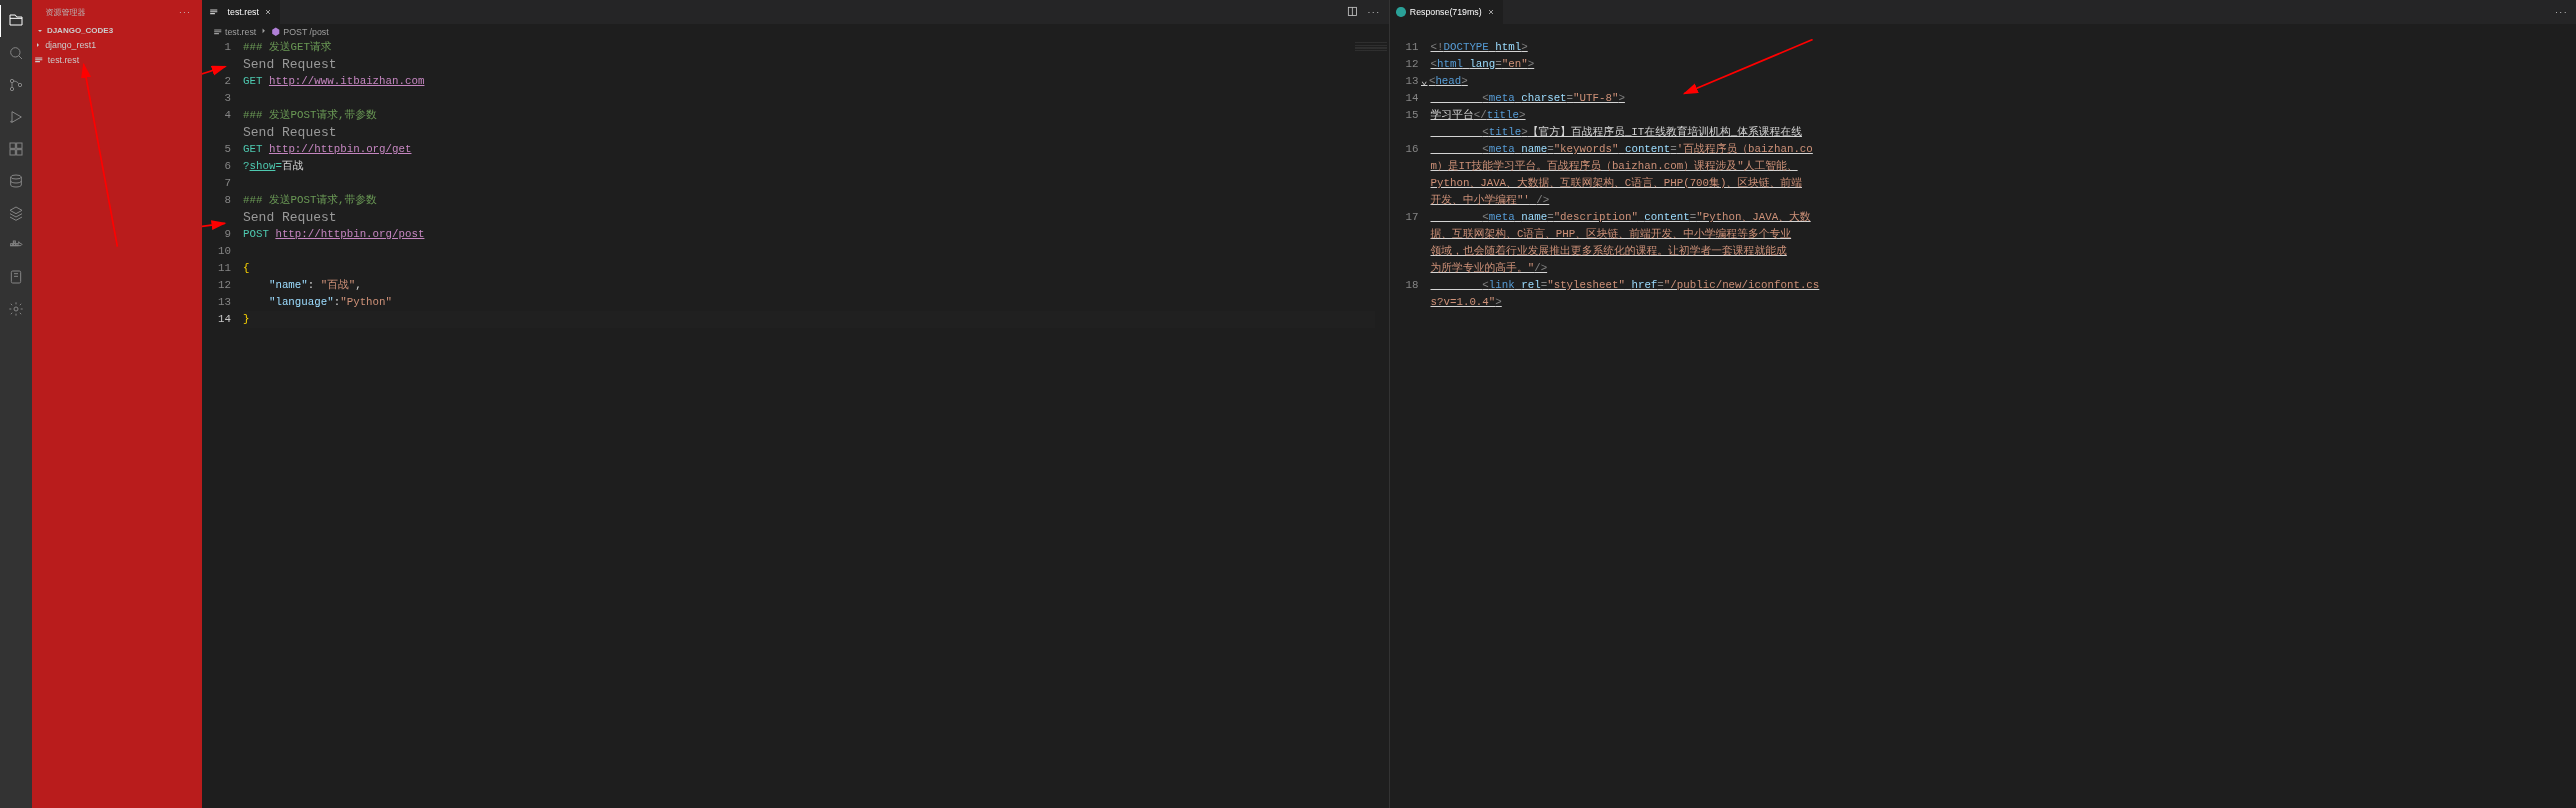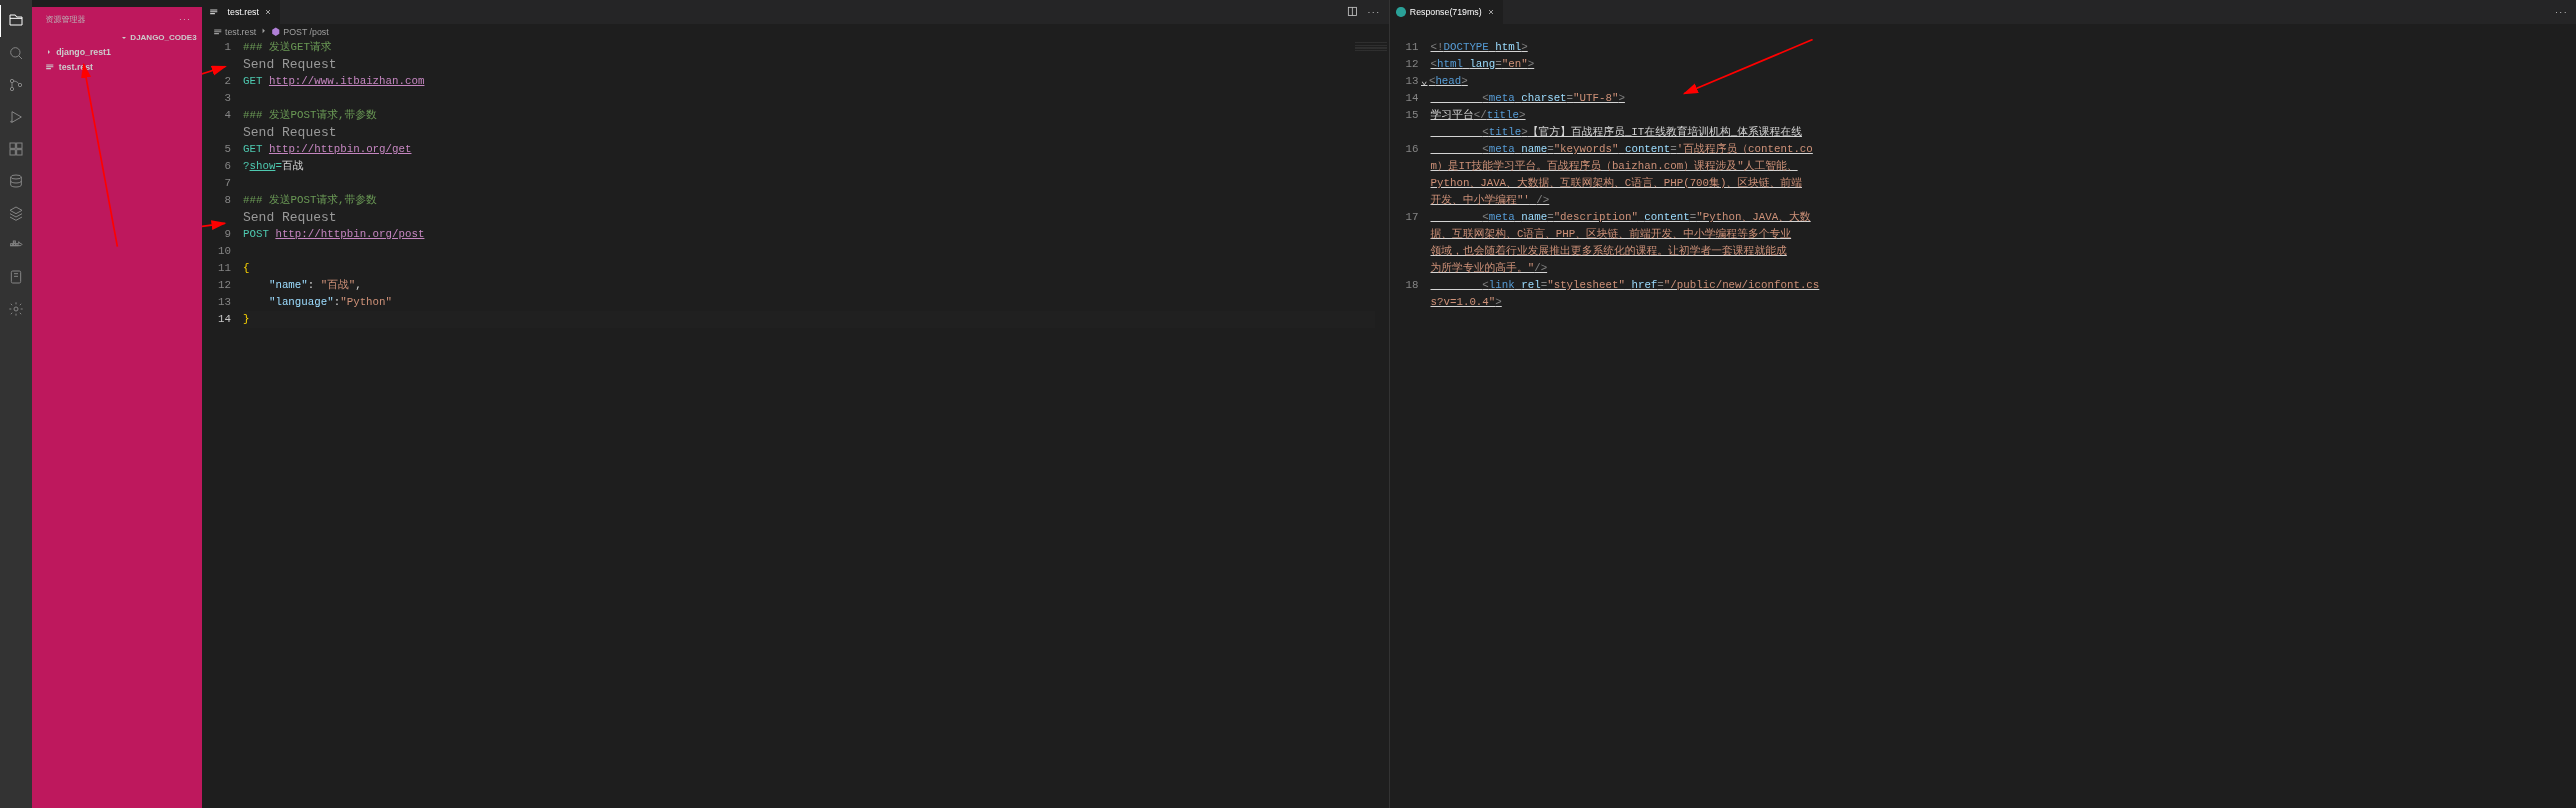--- a/index.html
+++ b/index.html
@@ -40,56 +40,54 @@
   left: 0;
   top: 0;
   bottom: 0;
   width: 1.4px;
   background: #ffffff;
 }
 .activity-bar svg { width: 16px; height: 16px; }
 
 .sidebar {
   width: 170px;
-  background: #be185d;
+  background: #b91c1c;
   display: flex;
   flex-direction: column;
   flex-shrink: 0;
-  margin-top: 7px;
 }
 .sidebar-header {
   height: 24px;
   display: flex;
   align-items: center;
   justify-content: space-between;
   padding: 0 10.8px 0 13.5px;
   color: #bbbbbb;
   font-size: 8px;
 }
 .sidebar-header .dots { color: #cccccc; cursor: pointer; letter-spacing: 1.4px; }
 .tree-root {
   display: flex;
   align-items: center;
   padding: 1.4px 5.4px 1.4px 2.7px;
   font-weight: 700;
   font-size: 8px;
   color: #cccccc;
   cursor: pointer;
-  justify-content: flex-end;
 }
 .tree-item {
   display: flex;
   align-items: center;
   padding: 1.4px 0 1.4px 13.5px;
   font-size: 8.8px;
   color: #cccccc;
   cursor: pointer;
   height: 15px;
 }
-.tree-item.depth2 { padding-left: 12px; font-weight: bold; }
+.tree-item.depth2 { padding-left: 1px; }
 .chevron {
   width: 10.8px;
   height: 10.8px;
   display: inline-flex;
   align-items: center;
   justify-content: center;
   margin-right: 1.4px;
 }
 .file-icon {
   width: 10.8px;
@@ -471,21 +469,21 @@
         <div class="ln">18</div>
         <div class="ln"></div>
       </div>
     <div class="code-lines" id="lines2" style="position:relative;text-decoration:underline;">
         <div class="line"><span class="tok-punc">&lt;!</span><span class="tok-doctype">DOCTYPE</span> <span class="tok-attrname">html</span><span class="tok-punc">&gt;</span></div>
         <div class="line"><span class="tok-punc">&lt;</span><span class="tok-tag">html</span> <span class="tok-attrname">lang</span><span class="tok-punc">=</span><span class="tok-attrval">"en"</span><span class="tok-punc">&gt;</span></div>
         <div class="line"><span style="color:#cccccc;margin-left:-9.5px;margin-right:1.4px;">⌄</span><span class="tok-punc">&lt;</span><span class="tok-tag">head</span><span class="tok-punc">&gt;</span></div>
         <div class="line">        <span class="tok-punc">&lt;</span><span class="tok-tag">meta</span> <span class="tok-attrname">charset</span><span class="tok-punc">=</span><span class="tok-attrval">"UTF-8"</span><span class="tok-punc">&gt;</span></div>
         <div class="line"><span class="tok-text">学习平台</span><span class="tok-punc">&lt;/</span><span class="tok-tag">title</span><span class="tok-punc">&gt;</span></div>
         <div class="line">        <span class="tok-punc">&lt;</span><span class="tok-tag">title</span><span class="tok-punc">&gt;</span><span class="tok-text">【官方】百战程序员_IT在线教育培训机构_体系课程在线</span></div>
-        <div class="line">        <span class="tok-punc">&lt;</span><span class="tok-tag">meta</span> <span class="tok-attrname">name</span><span class="tok-punc">=</span><span class="tok-attrval">"keywords"</span> <span class="tok-attrname">content</span><span class="tok-punc">=</span><span class="tok-attrval">'百战程序员（content.co</span></div>
+        <div class="line">        <span class="tok-punc">&lt;</span><span class="tok-tag">meta</span> <span class="tok-attrname">name</span><span class="tok-punc">=</span><span class="tok-attrval">"keywords"</span> <span class="tok-attrname">content</span><span class="tok-punc">=</span><span class="tok-attrval">'百战程序员（baizhan.co</span></div>
         <div class="line"><span class="tok-attrval">m）是IT技能学习平台。百战程序员（baizhan.com）课程涉及"人工智能、</span></div>
         <div class="line"><span class="tok-attrval">Python、JAVA、大数据、互联网架构、C语言、PHP(700集)、区块链、前端</span></div>
         <div class="line"><span class="tok-attrval">开发、中小学编程"'</span> <span class="tok-punc">/&gt;</span></div>
         <div class="line">        <span class="tok-punc">&lt;</span><span class="tok-tag">meta</span> <span class="tok-attrname">name</span><span class="tok-punc">=</span><span class="tok-attrval">"description"</span> <span class="tok-attrname">content</span><span class="tok-punc">=</span><span class="tok-attrval">"Python、JAVA、大数</span></div>
         <div class="line"><span class="tok-attrval">据、互联网架构、C语言、PHP、区块链、前端开发、中小学编程等多个专业</span></div>
         <div class="line"><span class="tok-attrval">领域，也会随着行业发展推出更多系统化的课程。让初学者一套课程就能成</span></div>
         <div class="line"><span class="tok-attrval">为所学专业的高手。"</span><span class="tok-punc">/&gt;</span></div>
         <div class="line">        <span class="tok-punc">&lt;</span><span class="tok-tag">link</span> <span class="tok-attrname">rel</span><span class="tok-punc">=</span><span class="tok-attrval">"stylesheet"</span> <span class="tok-attrname">href</span><span class="tok-punc">=</span><span class="tok-attrval">"/public/new/iconfont.cs</span></div>
         <div class="line"><span class="tok-attrval">s?v=1.0.4"</span><span class="tok-punc">&gt;</span></div>
       </div>

